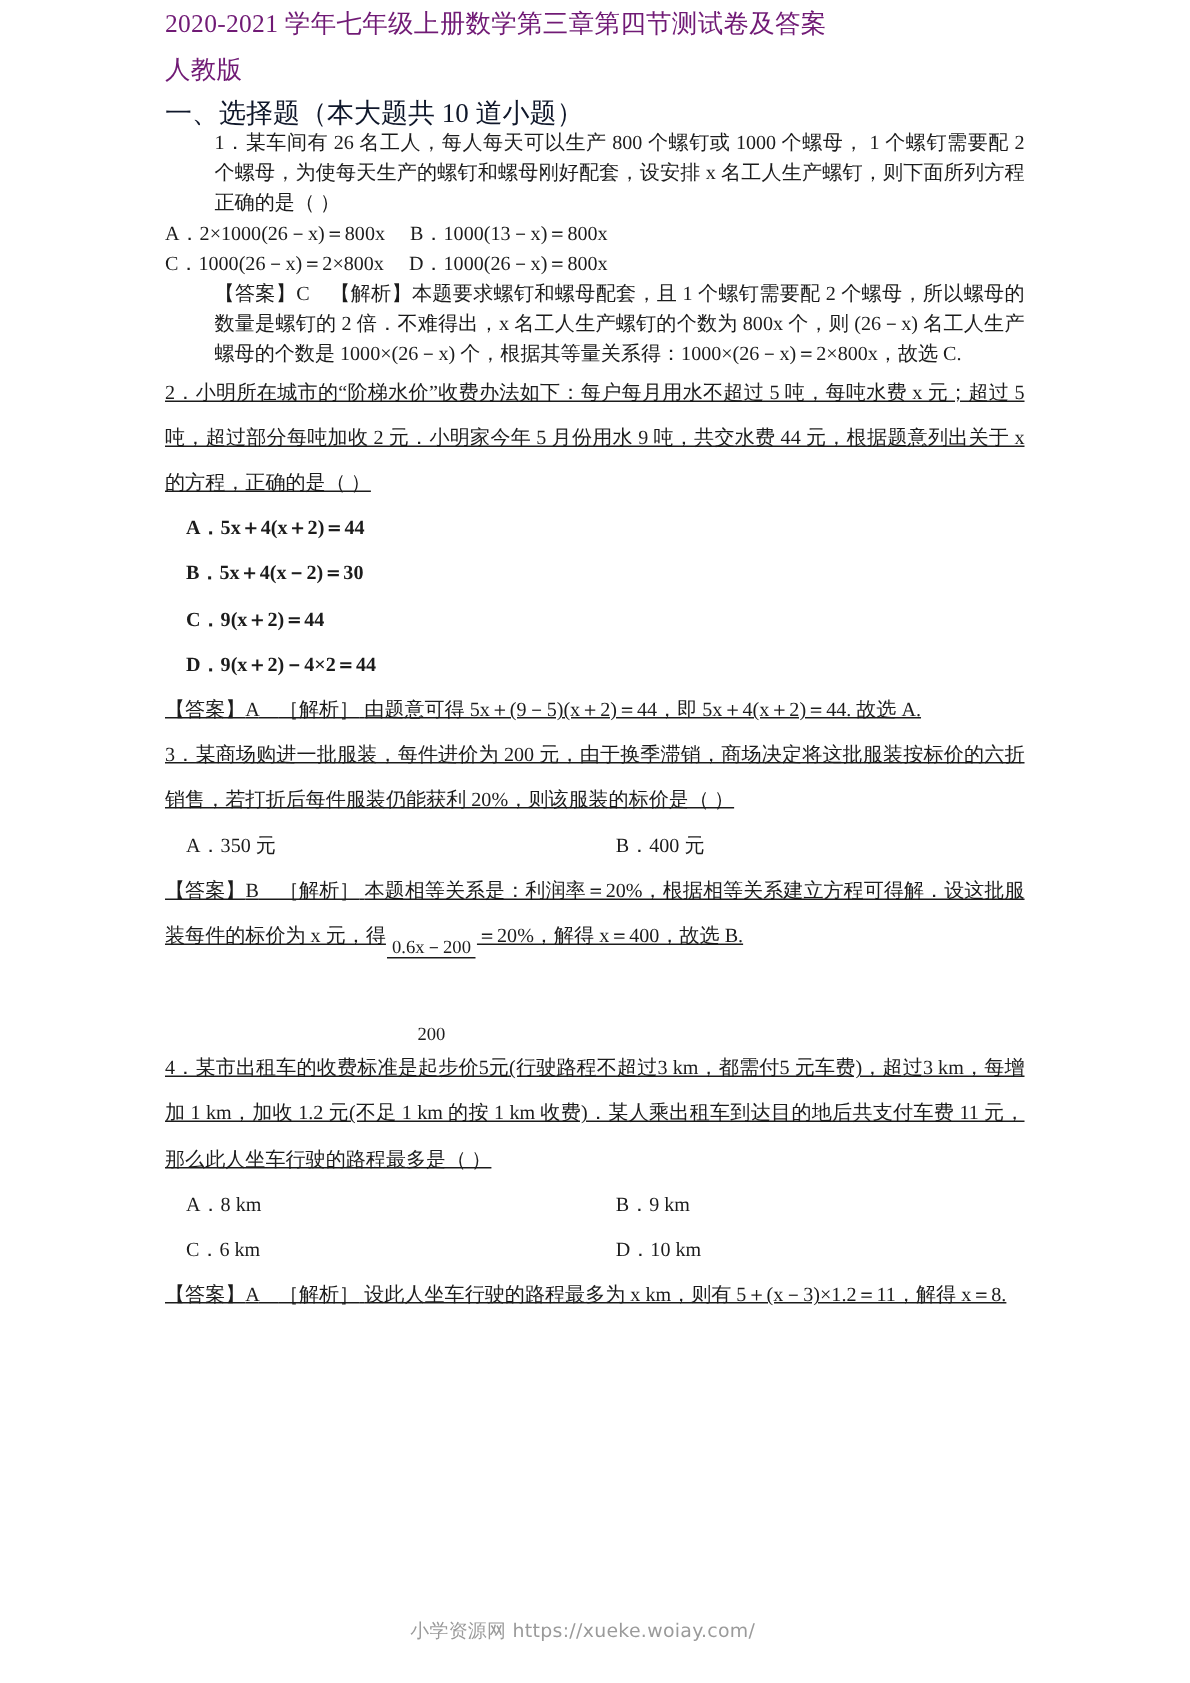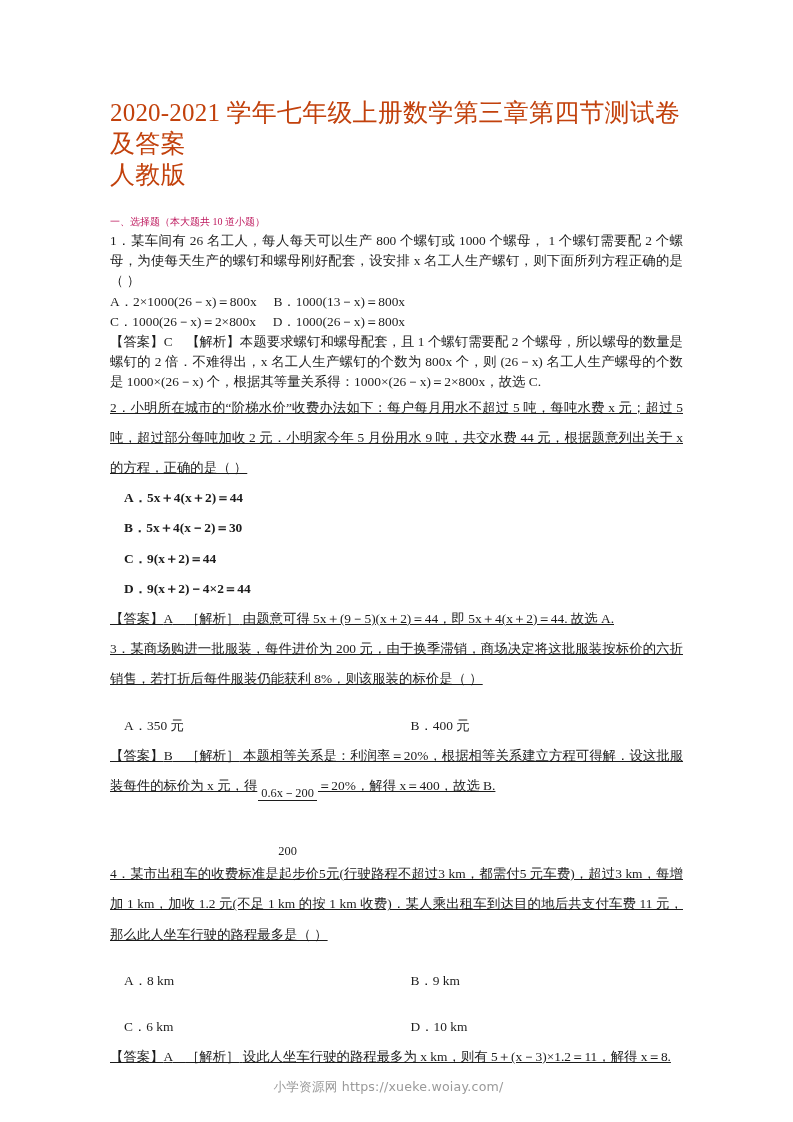--- a/index.html
+++ b/index.html
@@ -16,59 +16,57 @@
     overflow: hidden;
   }
   .page {
     position: absolute;
     left: 110px;
     top: 0;
     width: 573px;
   }
   
   .doc-title {
-    font-size: 25px;
+    font-size: 17px;
     line-height: 31px;
     letter-spacing: 0.2px;
-    margin-top: 97px;
-    color: #c2410c;
+    color: #701a75;
   }
   .doc-title .line2 { display: block; }
 
   
   .section-heading {
-    font-size: 10px;
+    font-size: 18px;
     line-height: 19px;
-    margin-top: 22px;
-    color: #be185d;
+    margin-top: 4px;
+    color: #0f172a;
   }
 
   
   .qblock {
     font-size: 13.4px;
     color: #1c1c1c;
     text-align: justify;
     text-justify: inter-character;
   }
-  .tight { line-height: 20.2px; }
+  .tight { line-height: 20.2px; margin-left: 33px; }
   .loose { line-height: 30.2px; text-decoration: underline; }
 
   .opts-inline { line-height: 20.2px; font-size: 13.4px; }
 
   
   .opt-row {
     display: flex;
     line-height: 30.2px;
     font-size: 13.4px;
   }
   .opt-row .col {
     width: 50%;
     padding-left: 14px;
     box-sizing: border-box;
-    margin-top: 16px;
   }
   .opt-stack { line-height: 30.2px; font-size: 13.4px; font-weight: bold; }
   .opt-stack .opt { padding-left: 14px; }
 
   .ans-block { margin-top: 0; }
 
   
   .frac {
     display: inline-flex;
     flex-direction: column;
@@ -115,21 +113,21 @@
 
   <div class="qblock loose">2．小明所在城市的“阶梯水价”收费办法如下：每户每月用水不超过 5 吨，每吨水费 x 元；超过 5 吨，超过部分每吨加收 2 元．小明家今年 5 月份用水 9 吨，共交水费 44 元，根据题意列出关于 x 的方程，正确的是（      ）</div>
   <div class="opt-stack">
     <div class="opt">A．5x＋4(x＋2)＝44</div>
     <div class="opt">B．5x＋4(x－2)＝30</div>
     <div class="opt">C．9(x＋2)＝44</div>
     <div class="opt">D．9(x＋2)－4×2＝44</div>
   </div>
   <div class="qblock loose ans-block"><span>【答案】</span><span>A</span>　<span>［解析］</span> <span>由题意可得 5x＋(9－5)(x＋2)＝44，即 5x＋4(x＋2)＝44. 故选 A.</span></div>
 
-  <div class="qblock loose">3．某商场购进一批服装，每件进价为 200 元，由于换季滞销，商场决定将这批服装按标价的六折销售，若打折后每件服装仍能获利 8%，则该服装的标价是（      ）</div>
+  <div class="qblock loose">3．某商场购进一批服装，每件进价为 200 元，由于换季滞销，商场决定将这批服装按标价的六折销售，若打折后每件服装仍能获利 20%，则该服装的标价是（      ）</div>
   <div class="opt-row">
     <div class="col">A．350 元</div>
     <div class="col">B．400 元</div>
   </div>
   <div class="qblock loose ans-block"><span>【答案】</span><span>B</span>　<span>［解析］</span> <span>本题相等关系是：利润率＝20%，根据相等关系建立方程可得解．设这批服装每件的标价为 x 元，得</span><span class="frac">
         <span class="num">0.6x－200</span>
         <span class="den">200</span>
       </span><span>＝20%，解得 x＝400，故选 B.</span></div>
 
   <div class="qblock loose">4．某市出租车的收费标准是起步价5元(行驶路程不超过3 km，都需付5 元车费)，超过3 km，每增加 1 km，加收 1.2 元(不足 1 km 的按 1 km 收费)．某人乘出租车到达目的地后共支付车费 11 元，那么此人坐车行驶的路程最多是（      ）</div>

